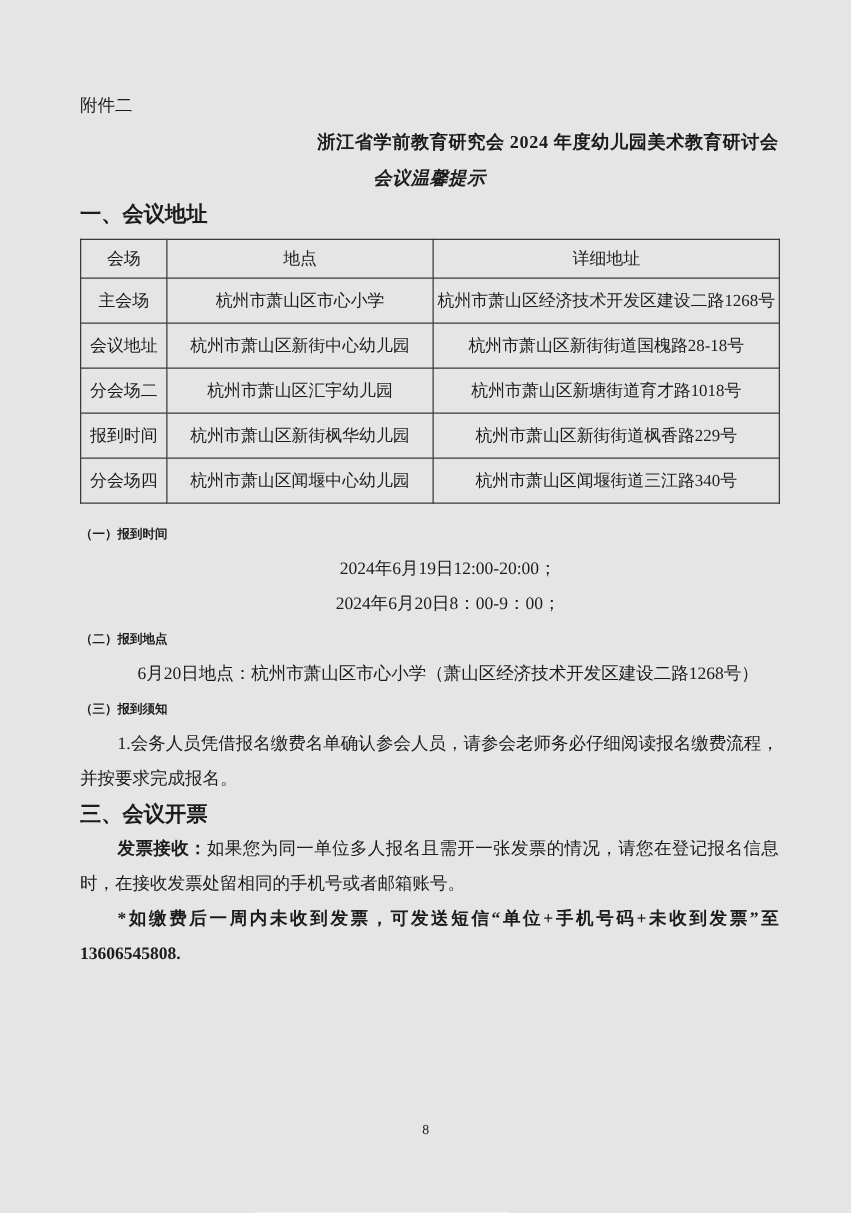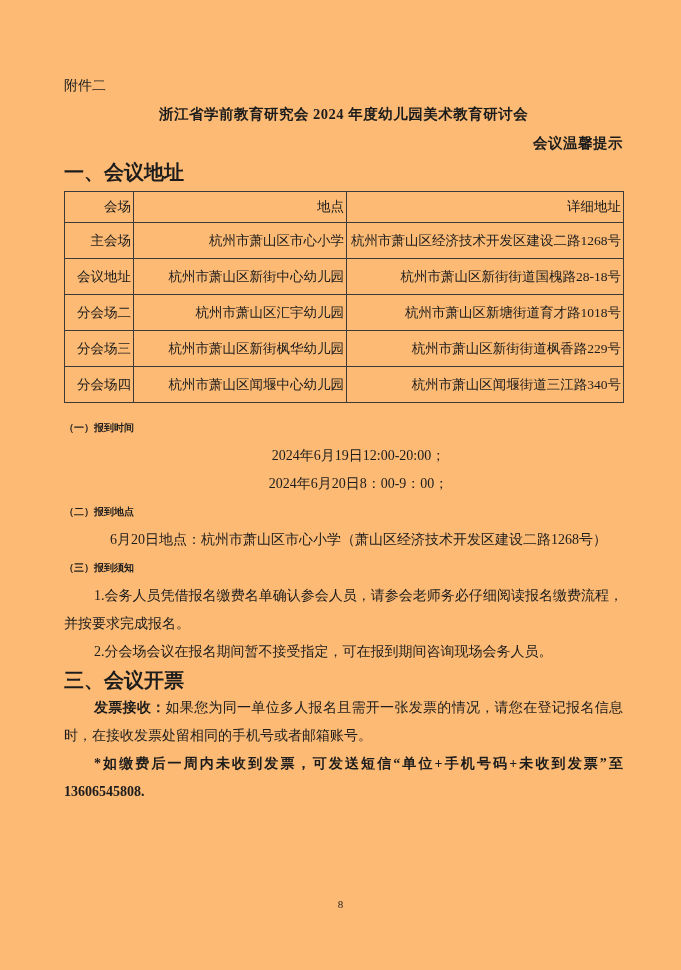--- a/index.html
+++ b/index.html
@@ -1,69 +1,70 @@
 <!DOCTYPE html>
 <html><head>
 <meta charset="utf-8">
 <style>
   * { margin: 0; padding: 0; box-sizing: border-box; }
   html, body { background: #ffffff; }
   .page {
     position: relative;
     width: 681px;
     height: 970px;
-    background: #fdba74;
+    background: #e5e5e5;
     font-family: "Liberation Serif", "DejaVu Serif", serif;
     color: #1c1c1c;
     overflow: hidden;
   }
   .content {
     padding: 72px 58px 0 64px;
   }
   .attachment {
     font-size: 14px;
     line-height: 28px;
   }
   .doc-title {
-    text-align: center;
+    text-align: right;
     font-weight: bold;
     font-size: 14.5px;
     line-height: 29px;
     letter-spacing: 0.5px;
   }
   .doc-subtitle {
-    text-align: right;
+    text-align: center;
     font-weight: bold;
     font-size: 14.5px;
     line-height: 29px;
     letter-spacing: 0.5px;
+    font-style: italic;
   }
   .h1 {
     font-weight: bold;
-    font-size: 20px;
+    font-size: 17px;
     line-height: 28px;
   }
   .h2 {
     font-weight: bold;
     font-size: 10px;
     line-height: 28px;
   }
   .venue-table {
     border-collapse: collapse;
     margin: 5px 0 11px 0;
     width: 559px;
     table-layout: fixed;
     font-size: 13.5px;
   }
   .venue-table col.c1 { width: 69px; }
   .venue-table col.c2 { width: 213px; }
   .venue-table col.c3 { width: 277px; }
   .venue-table th, .venue-table td {
     border: 1.4px solid #3a3a3a;
-    text-align: right;
+    text-align: center;
     vertical-align: middle;
     font-weight: normal;
     padding: 0 2px;
     overflow: hidden;
     white-space: nowrap;
     margin-left: 28px;
   }
   .venue-table thead tr { height: 31px; }
   .venue-table tbody tr { height: 36px; }
   p.line {
@@ -125,21 +126,21 @@
           <td>会议地址</td>
           <td>杭州市萧山区新街中心幼儿园</td>
           <td>杭州市萧山区新街街道国槐路28-18号</td>
         </tr>
         <tr>
           <td>分会场二</td>
           <td>杭州市萧山区汇宇幼儿园</td>
           <td>杭州市萧山区新塘街道育才路1018号</td>
         </tr>
         <tr>
-          <td>分会场三</td>
+          <td>报到时间</td>
           <td>杭州市萧山区新街枫华幼儿园</td>
           <td>杭州市萧山区新街街道枫香路229号</td>
         </tr>
         <tr>
           <td>分会场四</td>
           <td>杭州市萧山区闻堰中心幼儿园</td>
           <td>杭州市萧山区闻堰街道三江路340号</td>
         </tr>
       </tbody>
     </table>
@@ -147,21 +148,20 @@
 
     <div class="h2">（一）报到时间</div>
     <p class="line">2024年6月19日12:00-20:00；</p>
     <p class="line">2024年6月20日8：00-9：00；</p>
 
     <div class="h2">（二）报到地点</div>
     <p class="line">6月20日地点：杭州市萧山区市心小学（萧山区经济技术开发区建设二路1268号）</p>
 
     <div class="h2">（三）报到须知</div>
     <p class="para">1.会务人员凭借报名缴费名单确认参会人员，请参会老师务必仔细阅读报名缴费流程，并按要求完成报名。</p>
-    <p class="para">2.分会场会议在报名期间暂不接受指定，可在报到期间咨询现场会务人员。</p>
 
     <div class="h1">三、会议开票</div>
     <p class="para"><span class="bold">发票接收：</span><span>如果您为同一单位多人报名且需开一张发票的情况，请您在登记报名信息时，在接收发票处留相同的手机号或者邮箱账号。</span></p>
     <p class="para bold">*如缴费后一周内未收到发票，可发送短信“单位+手机号码+未收到发票”至13606545808.</p>
 
   </div>
 
   <div class="page-number">8</div>
 </div>
 

